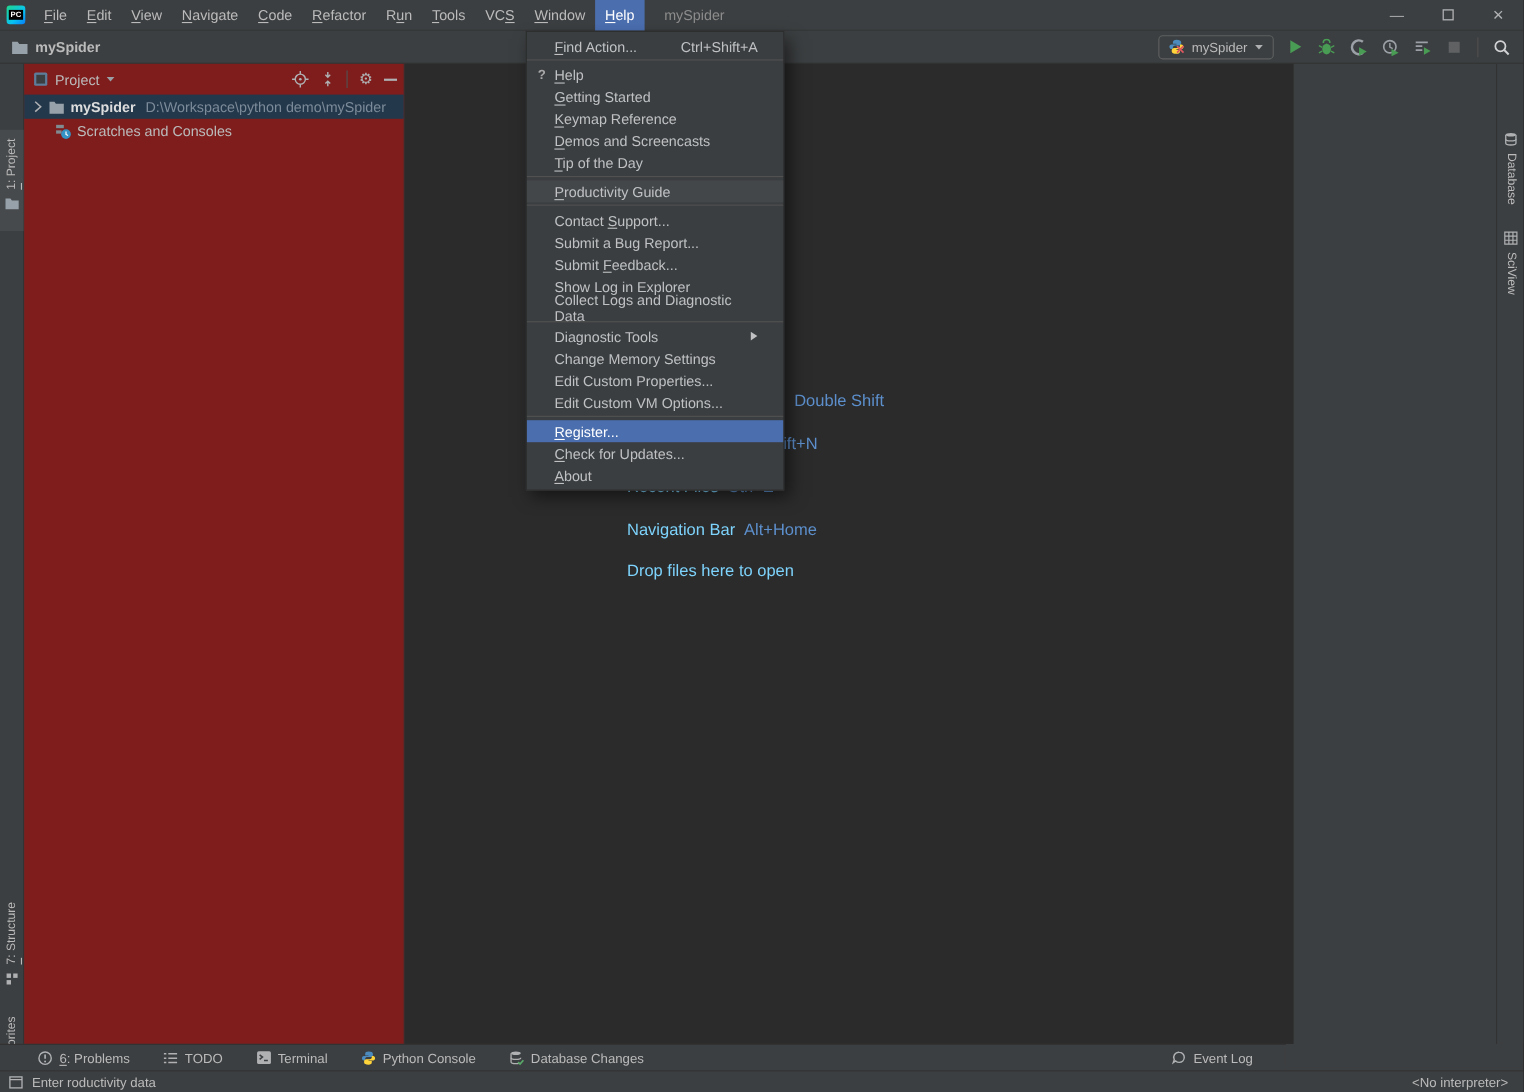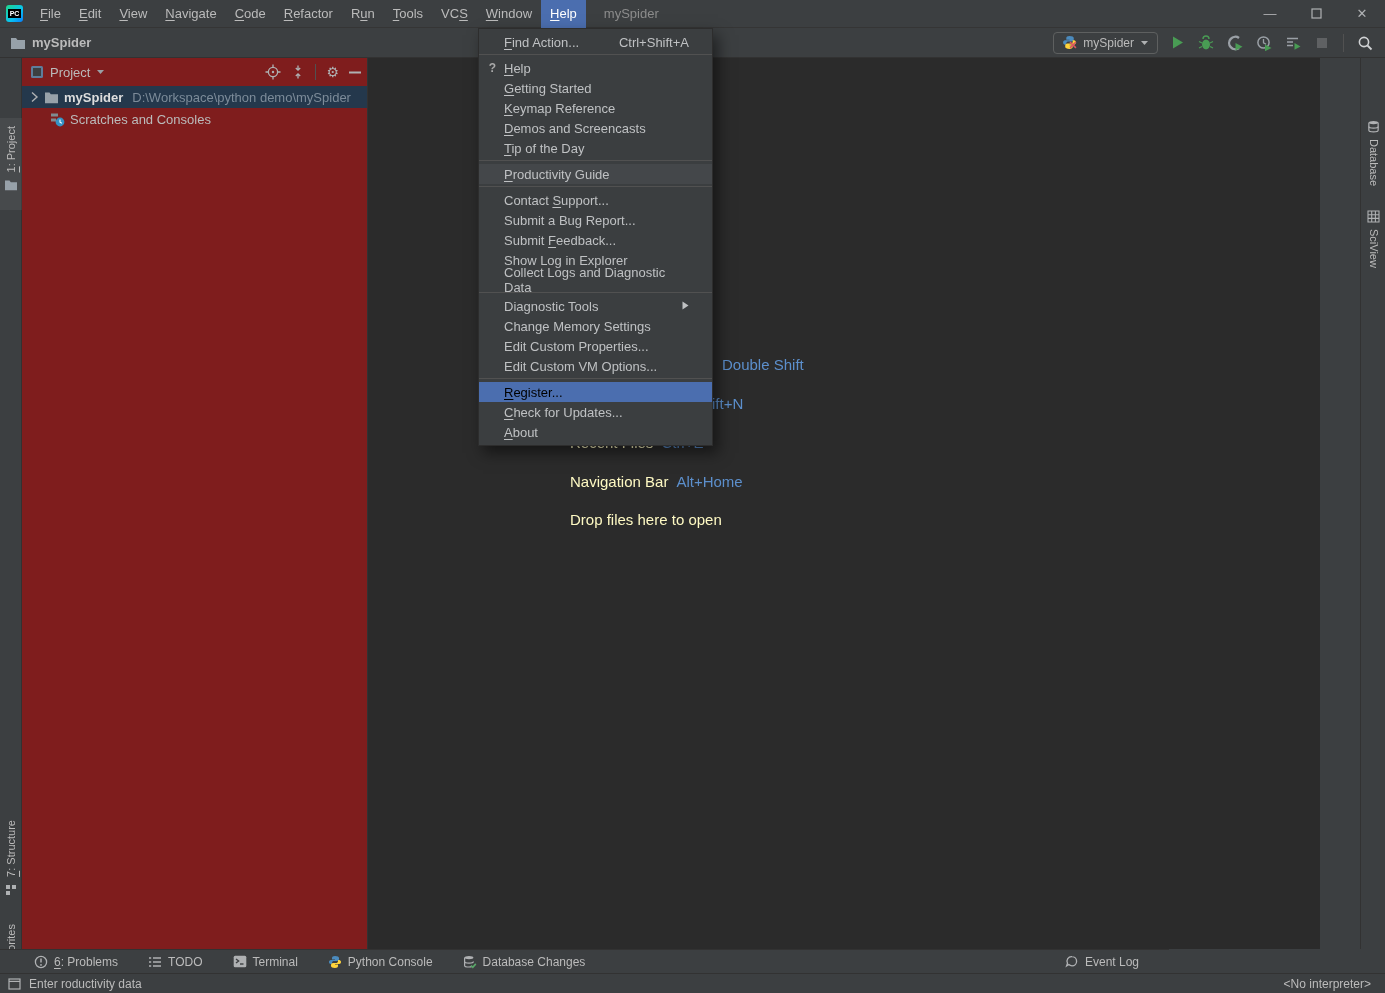--- a/index.html
+++ b/index.html
@@ -60,37 +60,37 @@
   .pp-actions .sep{width:1px;height:16px;background:#515151;}
   .tree{font-size:13px;}
   .tree-row{height:22px;display:flex;align-items:center;gap:5px;padding-left:8px;white-space:nowrap;overflow:hidden;}
   .tree-row.selected{background:#24384C;}
   .tree-row .name{color:#BBBBBB;}
   .tree-row.selected .name{color:#DDDDDD;font-weight:bold;}
   .tree-row .path{color:#7C8B99;margin-left:4px;}
   .tree-row.indent{padding-left:28px;}
 
   
-  .editor{position:absolute;left:368px;top:58px;width:952px;height:891px;background:#2B2B2B;}
+  .editor{position:absolute;left:368px;top:58px;width:808px;height:891px;background:#2B2B2B;}
   .hint{position:absolute;font-size:15px;white-space:nowrap;}
-  .h-gray{color:#fef9c3;}
+  .h-gray{color:#7dd3fc;}
   .h-blue{color:#5C8FCC;margin-left:8px;}
   .h-blue:first-child{margin-left:0;}
   .hint1{left:354px;top:298px;}
   .hint2{left:344px;top:337px;}
   .hint3{left:202px;top:376px;}
   .hint4{left:202px;top:415px;}
   .hint5{left:202px;top:453px;}
 
   
   .help-menu{position:absolute;left:478px;top:28px;width:235px;background:#3B3E40;
              border:1px solid #2D2D2D;box-shadow:5px 7px 14px rgba(0,0,0,0.5);
              padding:3px 0;z-index:20;font-size:13px;}
   .menu-item{height:20px;display:flex;align-items:center;padding:0 23px 0 25px;position:relative;color:#BFC1C3;}
-  .menu-item.selected{background:#4B6EAF;color:#000000;}
+  .menu-item.selected{background:#4B6EAF;color:#ffffff;}
   .menu-item.subtle{background:#44474A;}
   .menu-icon{position:absolute;left:6px;width:15px;text-align:center;font-size:12px;color:#A9A9A9;}
   .menu-shortcut{margin-left:auto;padding-left:16px;}
   .submenu-arrow{margin-left:auto;font-size:9px;color:#BFC1C3;}
   .menu-sep{height:1px;background:#515151;margin:2px 0 3px 0;}
 
   
   .toolwindow-bar{position:absolute;left:0;top:949px;width:1169px;height:24px;display:flex;align-items:center;
                   background:#3C3F41;border-top:1px solid #323232;font-size:12px;color:#BBBBBB;padding-left:34px;}
   .tw-item{display:flex;align-items:center;gap:6px;margin-right:30px;}

